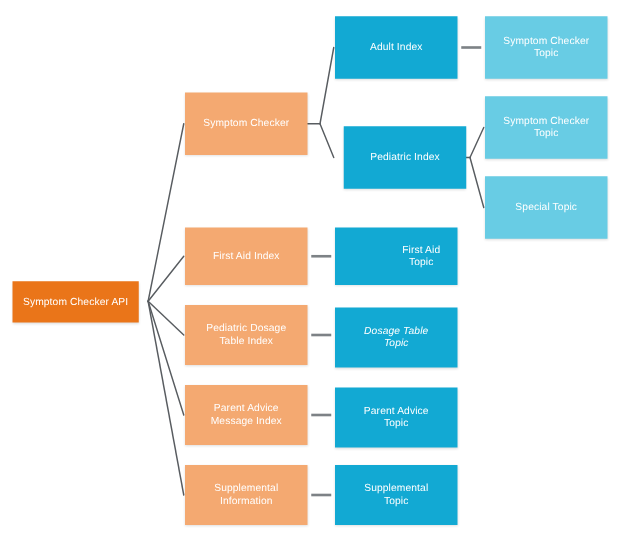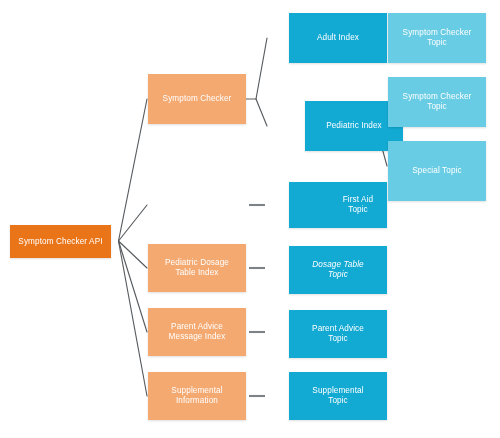--- a/index.html
+++ b/index.html
@@ -36,21 +36,21 @@
     padding: 2px 4px;
     box-shadow: 0 1px 2px rgba(0,0,0,0.13);
   }
   .node-label {
     display: block;
     width: 100%;
     white-space: pre-line;
   }
   .lvl-root  { background: #ea7519; font-size: 8.2px; }
   .lvl-two   { background: #f4a971; font-size: 8.2px; }
-  .lvl-three { background: #12a9d3; font-size: 8.2px; margin-left: 21px; }
+  .lvl-three { background: #12a9d3; font-size: 8.2px; }
   .lvl-four  { background: #68cce4; font-size: 8.2px; }
 </style>
 </head>
 <body>
 
 <div id="canvas">
 
   <svg id="edges" viewBox="0 0 500 438" xmlns="http://www.w3.org/2000/svg">
     <g stroke="#585c60" stroke-width="1.15" fill="none" stroke-linecap="round">
 
@@ -80,41 +80,44 @@
   </svg>
 
   <div class="node lvl-root" style="left:10px; top:225px; width:101px; height:33px;">
     <span class="node-label">Symptom Checker API</span>
   </div>
 
   <div class="node lvl-two" style="left:148px; top:74px; width:98px; height:50px;">
     <span class="node-label">Symptom Checker</span>
   </div>
 
+  <div class="node lvl-two" style="left:148px; top:182px; width:98px; height:46px;">
+    <span class="node-label">First Aid Index</span>
+  </div>
 
   <div class="node lvl-two" style="left:148px; top:244px; width:98px; height:48px;">
     <span class="node-label">Pediatric Dosage
 Table Index</span>
   </div>
 
   <div class="node lvl-two" style="left:148px; top:308px; width:98px; height:48px;">
     <span class="node-label">Parent Advice
 Message Index</span>
   </div>
 
   <div class="node lvl-two" style="left:148px; top:372px; width:98px; height:48px;">
     <span class="node-label">Supplemental
 Information</span>
   </div>
 
   <div class="node lvl-three" style="left:268px; top:13px; width:98px; height:50px;">
     <span class="node-label">Adult Index</span>
   </div>
 
-  <div class="node lvl-three" style="left:284px; top:101px; width:98px; height:50px;">
+  <div class="node lvl-three" style="left:275px; top:101px; width:98px; height:50px;">
     <span class="node-label">Pediatric Index</span>
   </div>
 
   <div class="node lvl-three" style="left:268px; top:182px; width:98px; height:46px;padding-left:44px;">
     <span class="node-label">First Aid Topic</span>
   </div>
 
   <div class="node lvl-three" style="left:268px; top:246px; width:98px; height:48px;font-style:italic;">
     <span class="node-label">Dosage Table
 Topic</span>
@@ -133,17 +136,17 @@
   <div class="node lvl-four" style="left:388px; top:13px; width:98px; height:50px;">
     <span class="node-label">Symptom Checker
 Topic</span>
   </div>
 
   <div class="node lvl-four" style="left:388px; top:77px; width:98px; height:50px;">
     <span class="node-label">Symptom Checker
 Topic</span>
   </div>
 
-  <div class="node lvl-four" style="left:388px; top:141px; width:98px; height:60px;">
+  <div class="node lvl-four" style="left:388px; top:141px; width:98px; height:50px;">
     <span class="node-label">Special Topic</span>
   </div>
 
 </div>
 
 </body></html>

